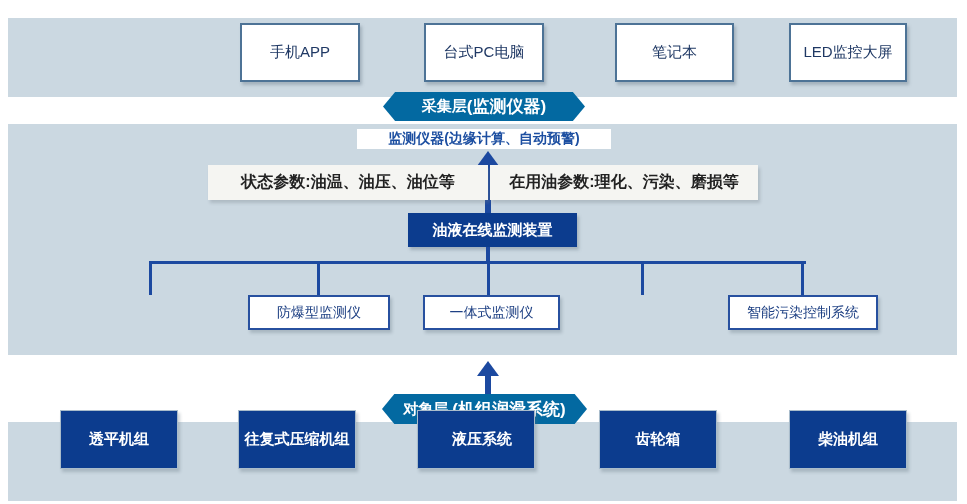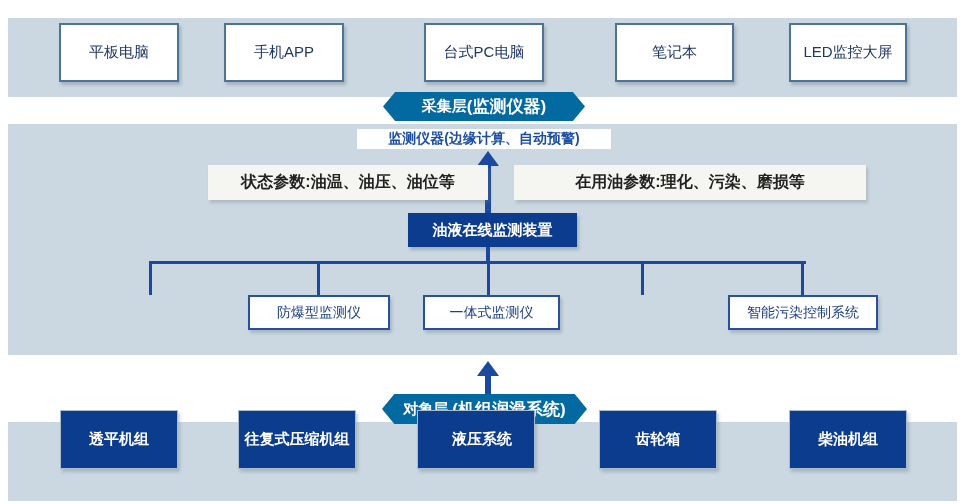--- a/index.html
+++ b/index.html
@@ -38,21 +38,21 @@
     display:flex;align-items:center;justify-content:center;white-space:nowrap;
   }
 
   .param-label{
     position:absolute;top:165px;height:35px;background:#f5f5f2;
     color:#222222;font-size:16px;font-weight:bold;
     display:flex;align-items:center;justify-content:center;white-space:nowrap;
     box-shadow:2px 3px 3px rgba(110,120,130,.3);
   }
   .param-left{left:208px;width:280px;}
-  .param-right{left:514px;width:352px;}
+  .param-right{left:490px;width:268px;}
 
   .dark-box{
     position:absolute;background:#0c3c8e;color:#ffffff;
     display:flex;align-items:center;justify-content:center;
     font-weight:bold;box-sizing:border-box;
   }
   .central-box{left:408px;top:213px;width:169px;height:34px;font-size:15px;
     box-shadow:2px 3px 3px rgba(90,105,120,.35);}
 
   .line{position:absolute;background:#1c49a0;}
@@ -80,22 +80,21 @@
 </style>
 </head>
 <body>
 
 <div class="canvas">
 
   <div class="band band1"></div>
   <div class="band band2"></div>
   <div class="band band3"></div>
 
-  <div class="wbox top-box" style="left:59px;width:120px;">平板电脑</div>
-  <div class="wbox top-box" style="left:224px;width:120px;">手机APP</div>
+  <div class="wbox top-box" style="left:240px;width:120px;">手机APP</div>
   <div class="wbox top-box" style="left:424px;width:120px;">台式PC电脑</div>
   <div class="wbox top-box" style="left:615px;width:119px;">笔记本</div>
   <div class="wbox top-box" style="left:789px;width:118px;">LED监控大屏</div>
 
   <div class="hex hex-collect">
     <span class="hex-title">采集层</span>
       <span class="hex-sub">(监测仪器)</span>
   </div>
 
   <div class="server-bar">监测仪器(边缘计算、自动预警)</div>

